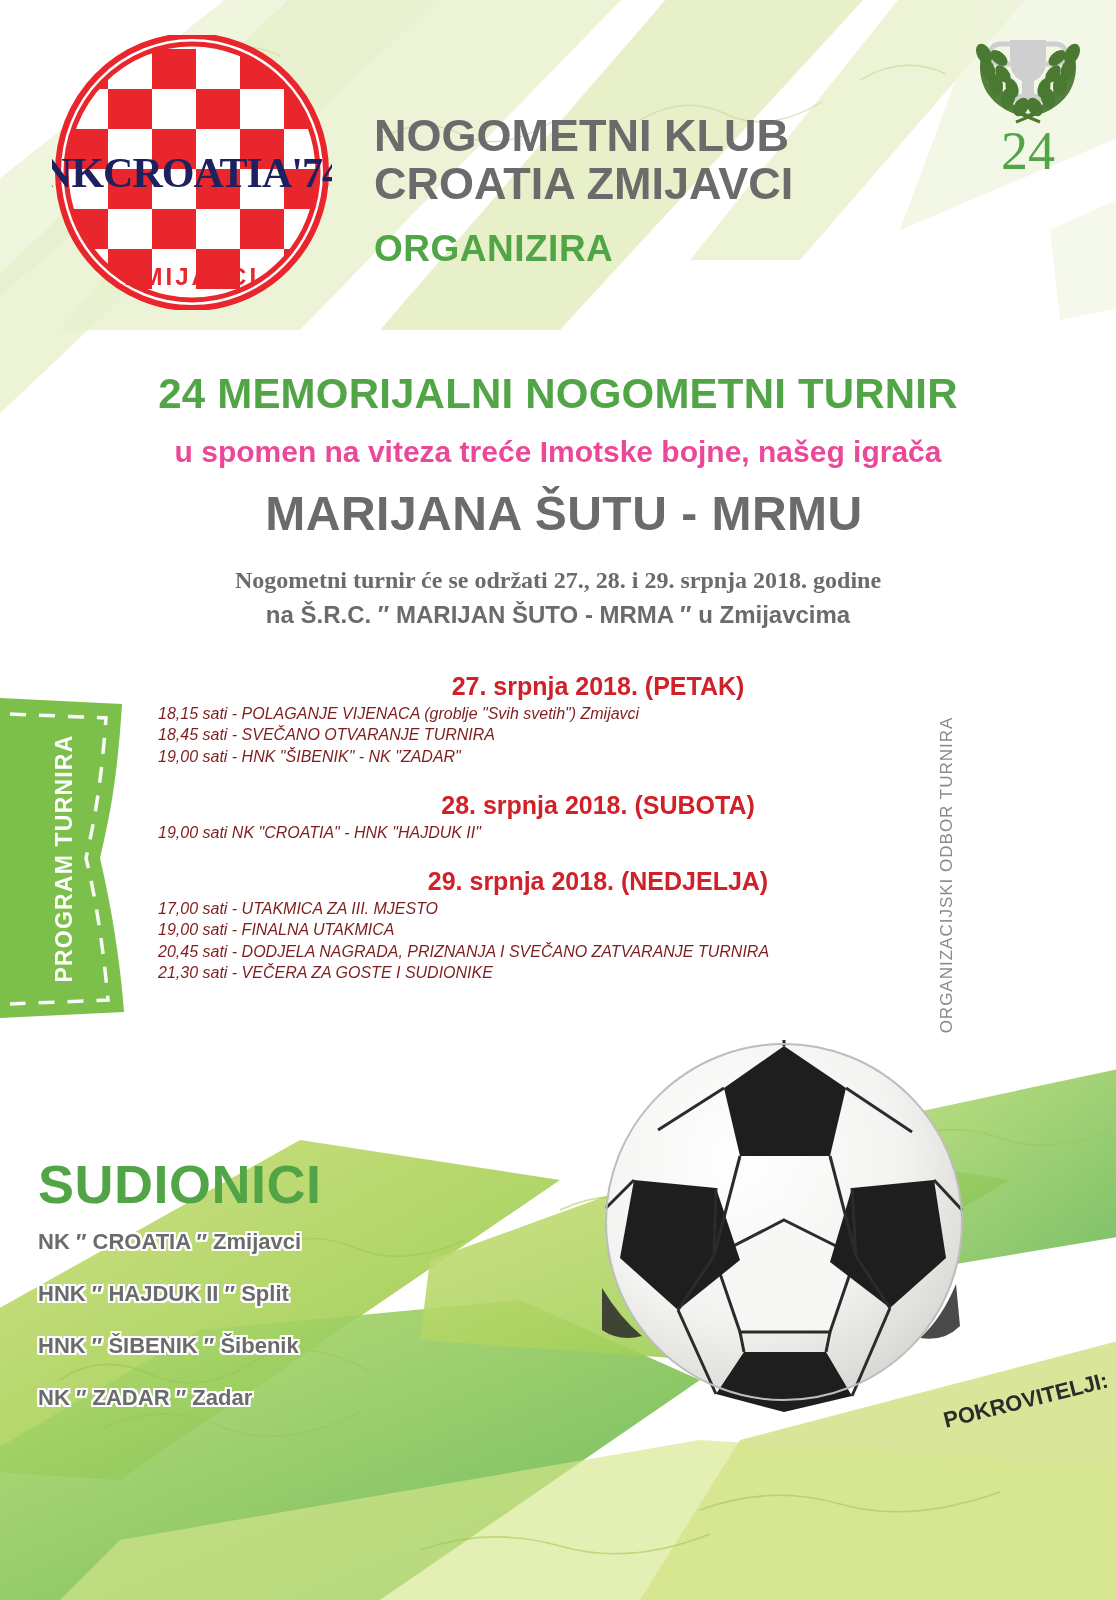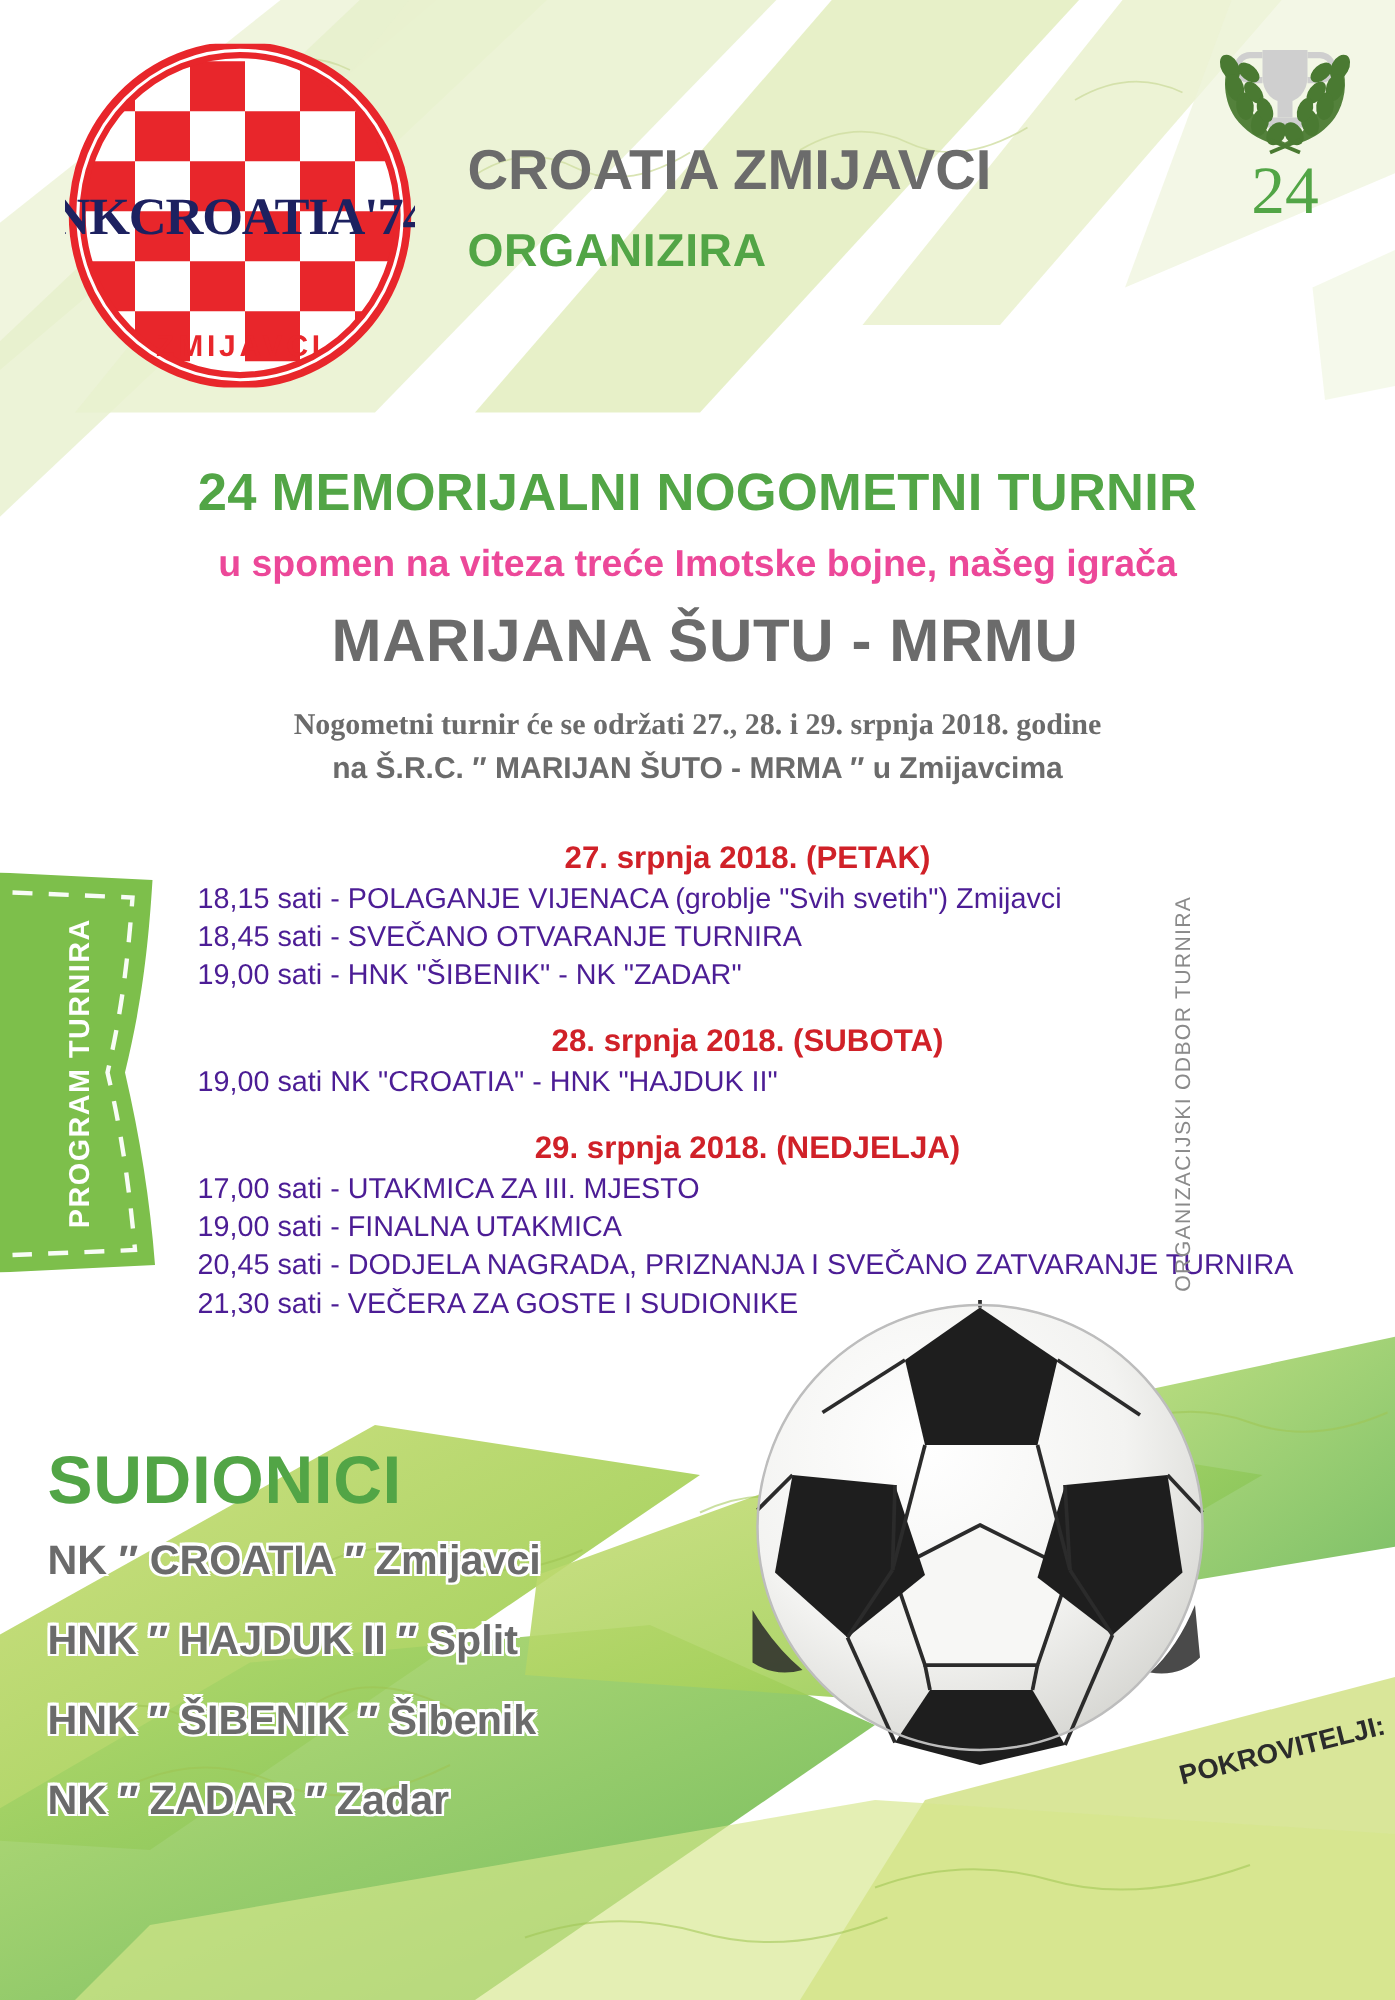--- a/index.html
+++ b/index.html
@@ -153,24 +153,25 @@
   .day-head {
     color: #d02128;
     font-size: 25px;
     font-weight: bold;
     margin-bottom: 2px;
     text-align: center;
   }
   .day-block { margin-bottom: 24px; }
   .day-block:last-child { margin-bottom: 0; }
   .event-line {
-    color: #4c1d95;
-    font-size: 23px;
+    color: #7f1d1d;
+    font-size: 16px;
     line-height: 1.33;
     font-weight: normal;
+    font-style: italic;
   }
 
   
   .org-vertical {
     position: absolute;
     right: 10px;
     top: 700px;
     height: 350px;
     display: flex;
     align-items: center;
@@ -204,21 +205,21 @@
     margin-top: 20px;
   }
   .participants h2 {
     margin: 0 0 14px 0;
     font-size: 54px;
     color: #52a546;
     font-weight: bold;
     letter-spacing: 0.5px;
   }
   .participant {
-    font-size: 33px;
+    font-size: 22px;
     color: #6b6b6b;
     font-weight: bold;
     margin-bottom: 26px;
     text-shadow:
        2px 0 0 #fff, -2px 0 0 #fff, 0 2px 0 #fff, 0 -2px 0 #fff,
        2px 2px 0 #fff, -2px 2px 0 #fff, 2px -2px 0 #fff, -2px -2px 0 #fff;
   }
   .participant:last-child { margin-bottom: 0; }
 
   
@@ -338,20 +339,21 @@
       <g fill="none" stroke="#ffffff" stroke-width="2" opacity="0.0"></g>
     </g>
     <ellipse cx="140" cy="137" rx="126" ry="128" fill="none" stroke="#e8262b" stroke-width="5"></ellipse>
 
     <ellipse cx="140" cy="140" rx="124" ry="24" fill="#ffffff" opacity="0.0"></ellipse>
     <text x="140" y="152" text-anchor="middle" font-family="Liberation Serif, serif" font-size="42" font-weight="bold" fill="#1d2160" letter-spacing="-1">NKCROATIA'74</text>
     <text x="140" y="250" text-anchor="middle" font-family="Liberation Sans, sans-serif" font-size="24" font-weight="bold" fill="#e8262b" letter-spacing="3">ZMIJAVCI</text>
   </svg>
 
   <div class="header-text">
+    <div class="club-line">NOGOMETNI KLUB</div>
     <div class="club-line">CROATIA ZMIJAVCI</div>
     <div class="organizira">ORGANIZIRA</div>
   </div>
 
   <div class="trophy-wrap">
     <svg width="140" height="105" viewBox="0 0 140 105">
 
       <g fill="#cfcfcf">
         <path d="M52,16 h36 v22 a18,20 0 0 1 -36,0 z"></path>
         <rect x="64" y="56" width="12" height="14"></rect>

